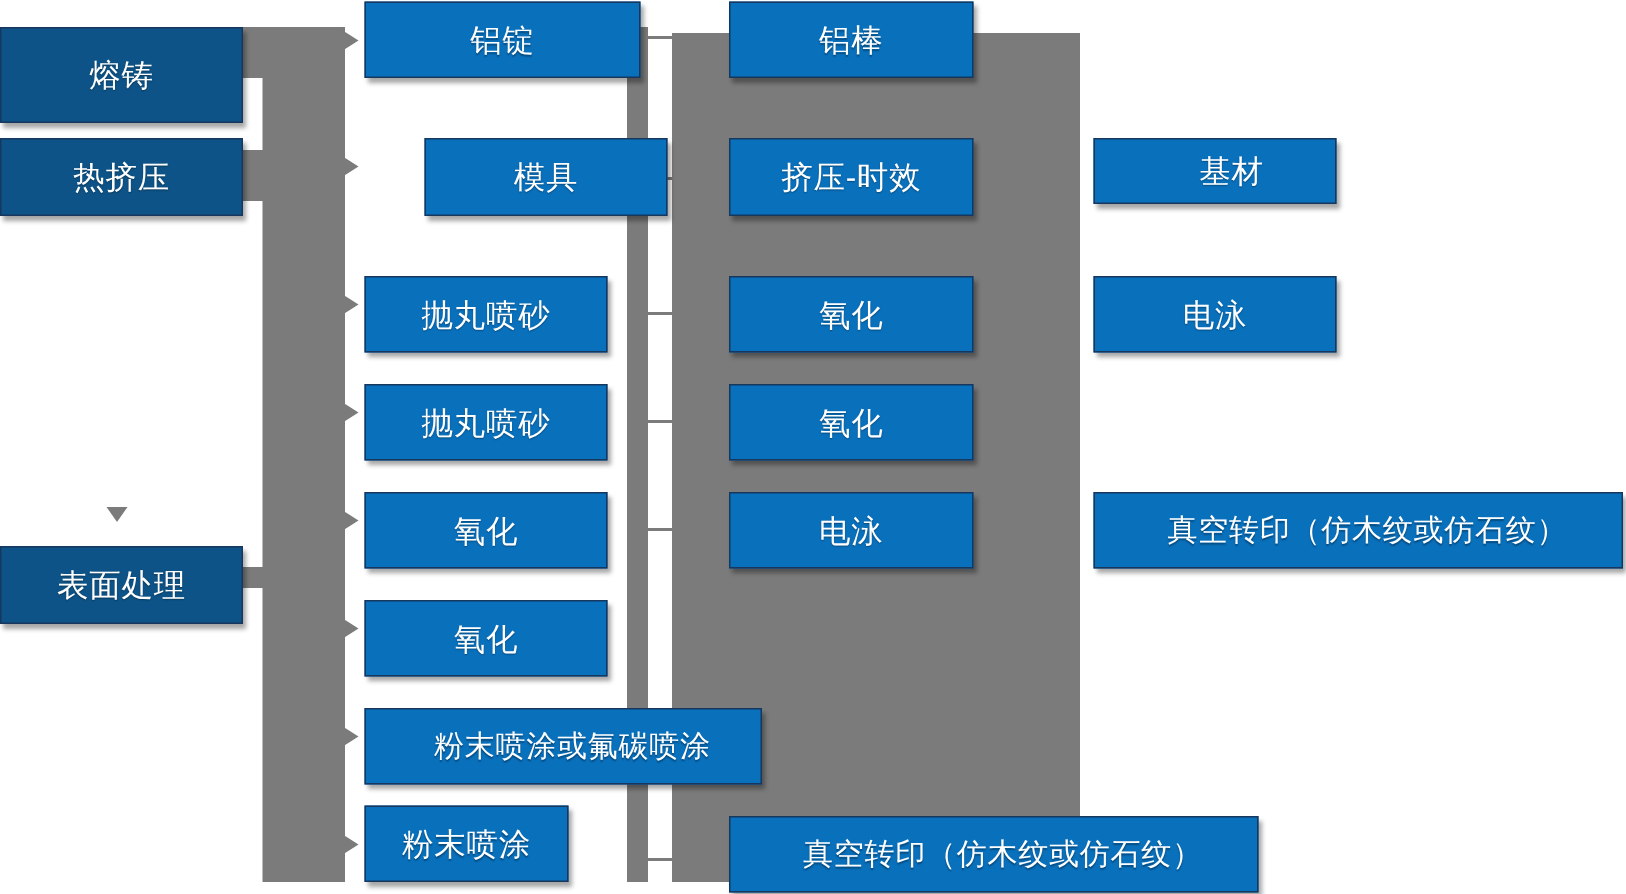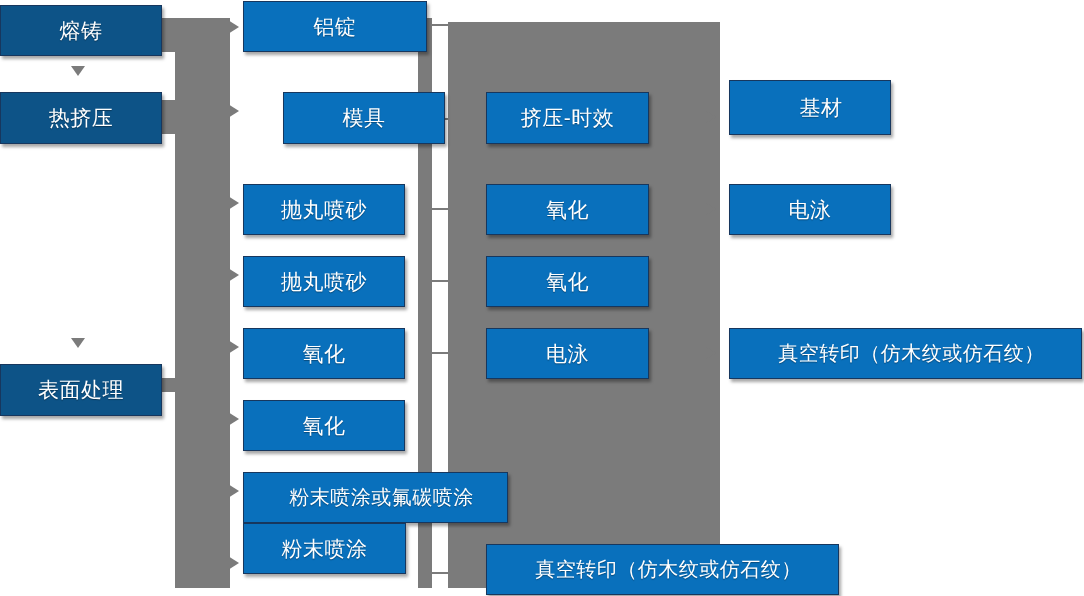--- a/index.html
+++ b/index.html
@@ -101,21 +101,21 @@
   <div class="connector" style="left:432px; top:280px; width:18px;"></div>
   <div class="connector" style="left:432px; top:352px; width:18px;"></div>
   <div class="connector" style="left:432px; top:572px; width:18px;"></div>
 
   <div class="connector" style="left:162px; top:389px; width:22px;"></div>
 
   <div class="arrow-small" style="left:706px; top:111px;"></div>
   <div class="arrow-small" style="left:706px; top:203px;"></div>
   <div class="arrow-small" style="left:706px; top:347px;"></div>
 
-  <div class="box dark" style="left:0px; top:5px; width:162px; height:51px;">
+  <div class="box dark" style="left:0px; top:18px; width:162px; height:64px;">
     <span>熔铸</span>
   </div>
   <div class="box dark" style="left:0px; top:364px; width:162px; height:52px;">
     <span>表面处理</span>
   </div>
   <div class="box dark" style="left:0px; top:92px; width:162px; height:52px;">
     <span>热挤压</span>
   </div>
 
   <div class="box light" style="left:243px; top:1px; width:184px; height:51px;">
@@ -132,41 +132,44 @@
   </div>
   <div class="box light" style="left:243px; top:328px; width:162px; height:51px;">
     <span>氧化</span>
   </div>
   <div class="box light" style="left:243px; top:400px; width:162px; height:51px;">
     <span>氧化</span>
   </div>
   <div class="box light small-text" style="left:243px; top:472px; width:265px; height:51px;">
     <span>粉末喷涂或氟碳喷涂</span>
   </div>
-  <div class="box light" style="left:243px; top:523px; width:163px; height:51px;">
+  <div class="box light" style="left:243px; top:537px; width:136px; height:51px;">
     <span>粉末喷涂</span>
   </div>
 
+  <div class="box light" style="left:486px; top:1px; width:163px; height:51px;">
+    <span>铝棒</span>
+  </div>
   <div class="box light" style="left:486px; top:92px; width:163px; height:52px;">
     <span>挤压-时效</span>
   </div>
   <div class="box light" style="left:486px; top:184px; width:163px; height:51px;">
     <span>氧化</span>
   </div>
   <div class="box light" style="left:486px; top:256px; width:163px; height:51px;">
     <span>氧化</span>
   </div>
   <div class="box light" style="left:486px; top:328px; width:163px; height:51px;">
     <span>电泳</span>
   </div>
   <div class="box light small-text" style="left:486px; top:544px; width:353px; height:51px;">
     <span>真空转印（仿木纹或仿石纹）</span>
   </div>
 
-  <div class="box light" style="left:729px; top:80px; width:162px; height:55px;padding-left:22px;">
+  <div class="box light" style="left:729px; top:92px; width:162px; height:44px;padding-left:22px;">
     <span>基材</span>
   </div>
   <div class="box light" style="left:729px; top:184px; width:162px; height:51px;">
     <span>电泳</span>
   </div>
   <div class="box light small-text" style="left:729px; top:328px; width:353px; height:51px;">
     <span>真空转印（仿木纹或仿石纹）</span>
   </div>
 
 </div>

